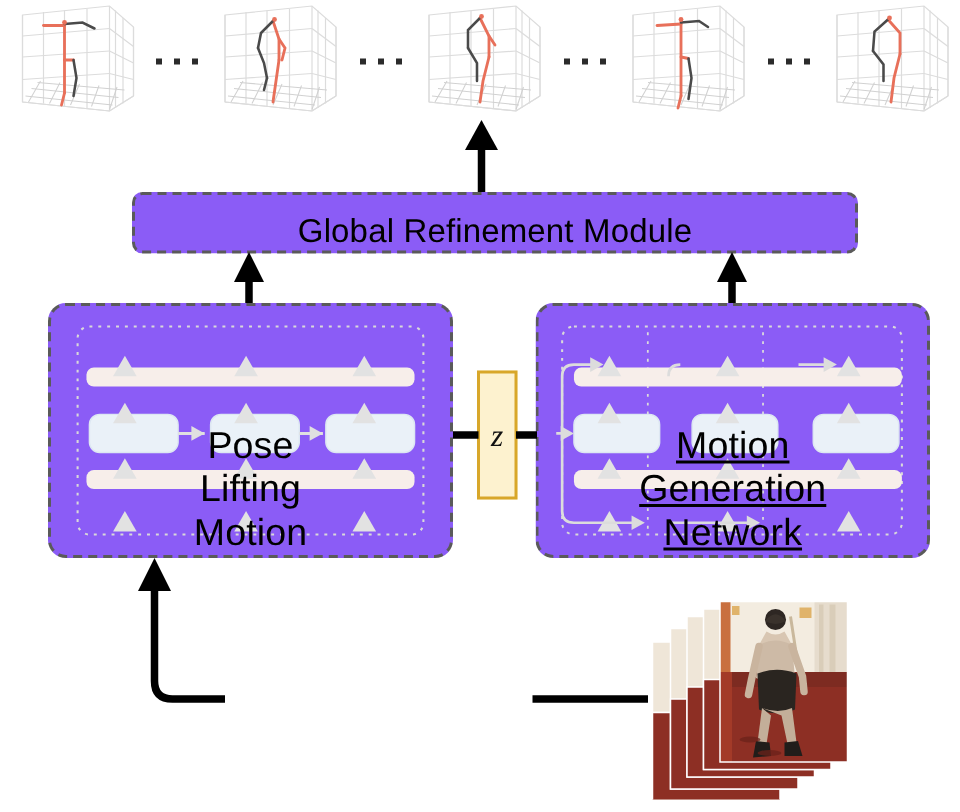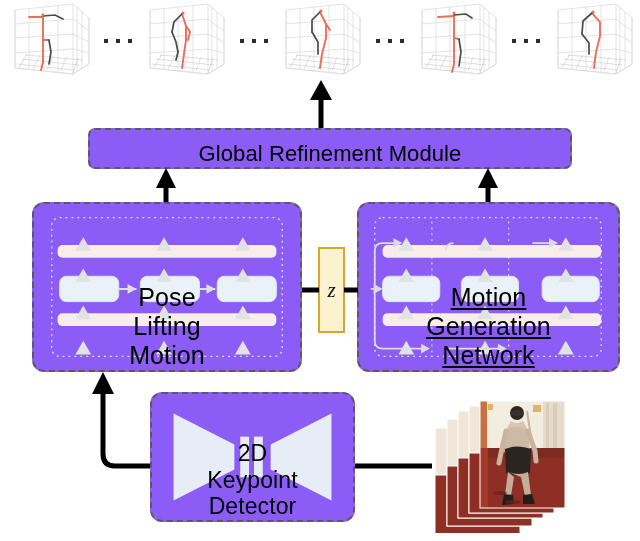--- a/index.html
+++ b/index.html
@@ -399,31 +399,20 @@
         <path d="M72 148 l-9 -5 v10 z"></path>
         <path d="M150 148 l-9 -5 v10 z"></path>
         <path d="M202 40 l-9 -5 v10 z"></path>
       </g>
     </svg>
     <span class="label">Motion
 Generation
 Network</span>
   </div>
 
-  <div class="module" id="keypoint-detector">
-    <svg class="internals" viewBox="0 0 205 130" preserveAspectRatio="none">
-      <path d="M22 20 L84 52 L84 78 L22 110 Z" fill="#e6edf6"></path>
-      <path d="M183 20 L121 52 L121 78 L183 110 Z" fill="#e6edf6"></path>
-      <rect x="90" y="44" width="9" height="42" fill="#e6edf6"></rect>
-      <rect x="104" y="44" width="9" height="42" fill="#e6edf6"></rect>
-    </svg>
-    <span class="label">2D
-Keypoint
-Detector</span>
-  </div>
 
   <div id="latent-z">
     <span class="label">z</span>
   </div>
 
   <div id="video-frame-stack">
     <svg width="145" height="140" viewBox="0 0 145 140">
       <defs>
         <clipPath id="fclip">
             <rect x="55" y="8" width="85" height="107"></rect>

